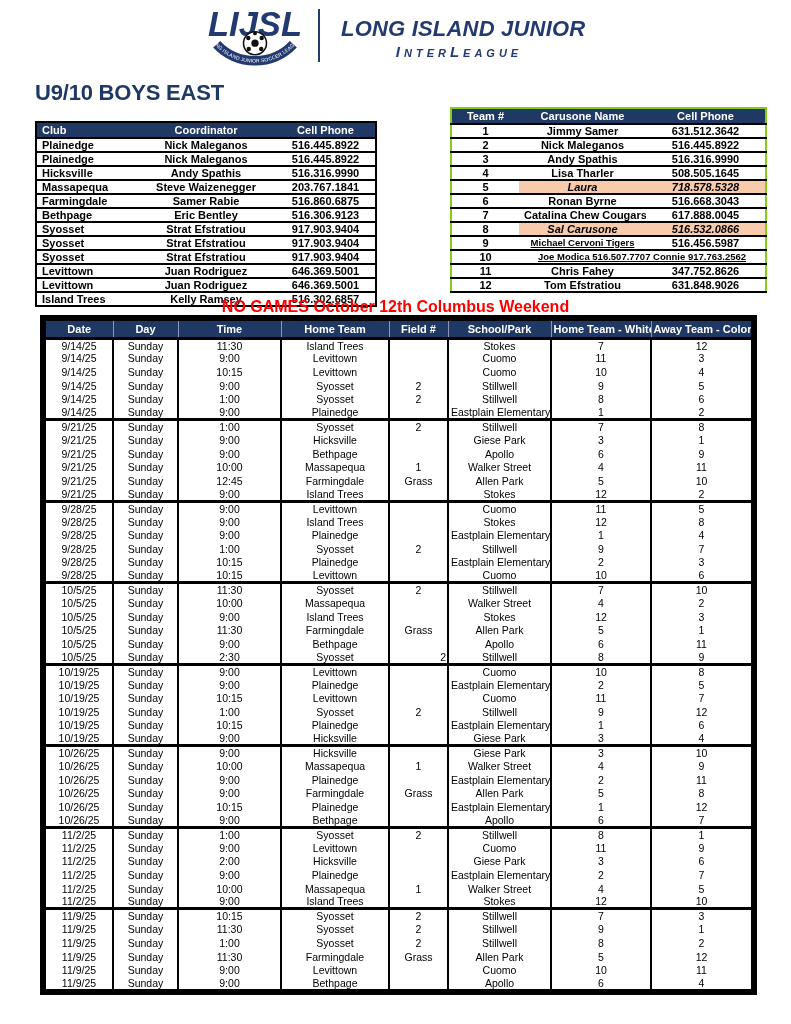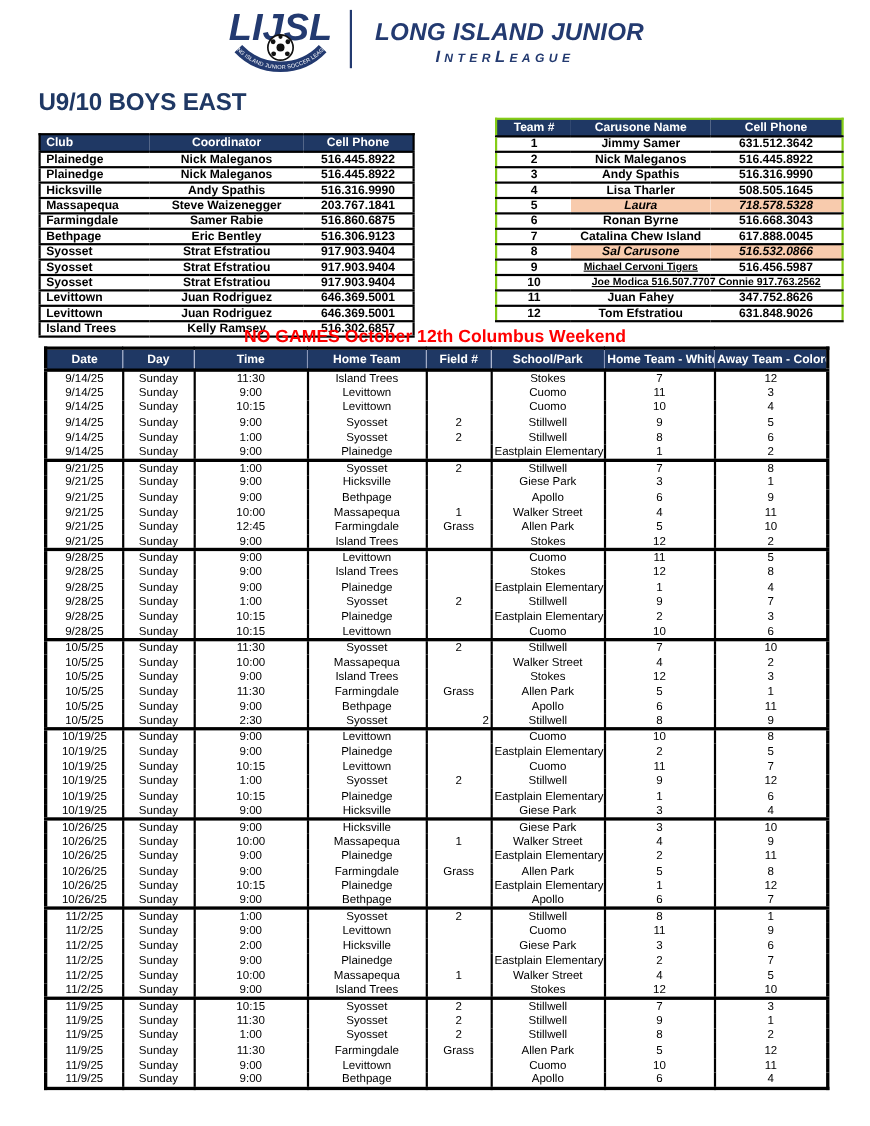--- a/index.html
+++ b/index.html
@@ -37,21 +37,21 @@
   }
   .club-table td.club-cell { text-align:left; }
   .team-table td.hl { background:var(--highlight-peach,#f8cbad);font-style:italic; }
   .team-table td.small { font-size:9.5px;text-decoration:underline; }
   .cw1{width:100px} .cw2{width:140px} .cw3{width:100px}
   .tw1{width:68px} .tw2{width:127px} .tw3{width:120px}
   
   .notice { position:absolute; left:40px; top:298px; width:711px; text-align:center;
     color:var(--notice-red,#ff0000); font-size:16px; font-weight:800; }
   
-  .schedule { position:absolute; left:40px; top:315px; width:711px; border:3px solid #000000; }
+  .schedule { position:absolute; left:40px; top:315px; width:711px; border:6px solid #000000; }
   .schedule th {
     background:var(--navy-header,#1f3864); color:#fff; font-size:11px; font-weight:bold;
     height:20px; padding:0 2px; text-align:center; white-space:nowrap; overflow:hidden;
     border-right:1px solid #8a97b8; border-bottom:2px solid #000;
   }
   .schedule th:last-child { border-right:none; }
   .schedule td {
     font-size:10.5px; height:13.6px; line-height:12px; padding:0 2px; text-align:center;
     border-right:2px solid #000; white-space:nowrap; overflow:hidden;
   }
@@ -206,40 +206,40 @@
           <td class="hl">Laura</td>
           <td class="hl">718.578.5328</td>
         </tr>
         <tr>
           <td>6</td>
           <td>Ronan Byrne</td>
           <td>516.668.3043</td>
         </tr>
         <tr>
           <td>7</td>
-          <td>Catalina Chew Island</td>
+          <td>Catalina Chew Cougars</td>
           <td>617.888.0045</td>
         </tr>
         <tr>
           <td>8</td>
           <td class="hl">Sal Carusone</td>
           <td class="hl">516.532.0866</td>
         </tr>
         <tr>
           <td>9</td>
           <td class="small">Michael Cervoni Tigers</td>
           <td>516.456.5987</td>
         </tr>
         <tr>
           <td>10</td>
           <td colspan="2" class="small">Joe Modica 516.507.7707 Connie 917.763.2562</td>
         </tr>
         <tr>
           <td>11</td>
-          <td>Juan Fahey</td>
+          <td>Chris Fahey</td>
           <td>347.752.8626</td>
         </tr>
         <tr>
           <td>12</td>
           <td>Tom Efstratiou</td>
           <td>631.848.9026</td>
         </tr>
       </tbody>
   </table>
 

